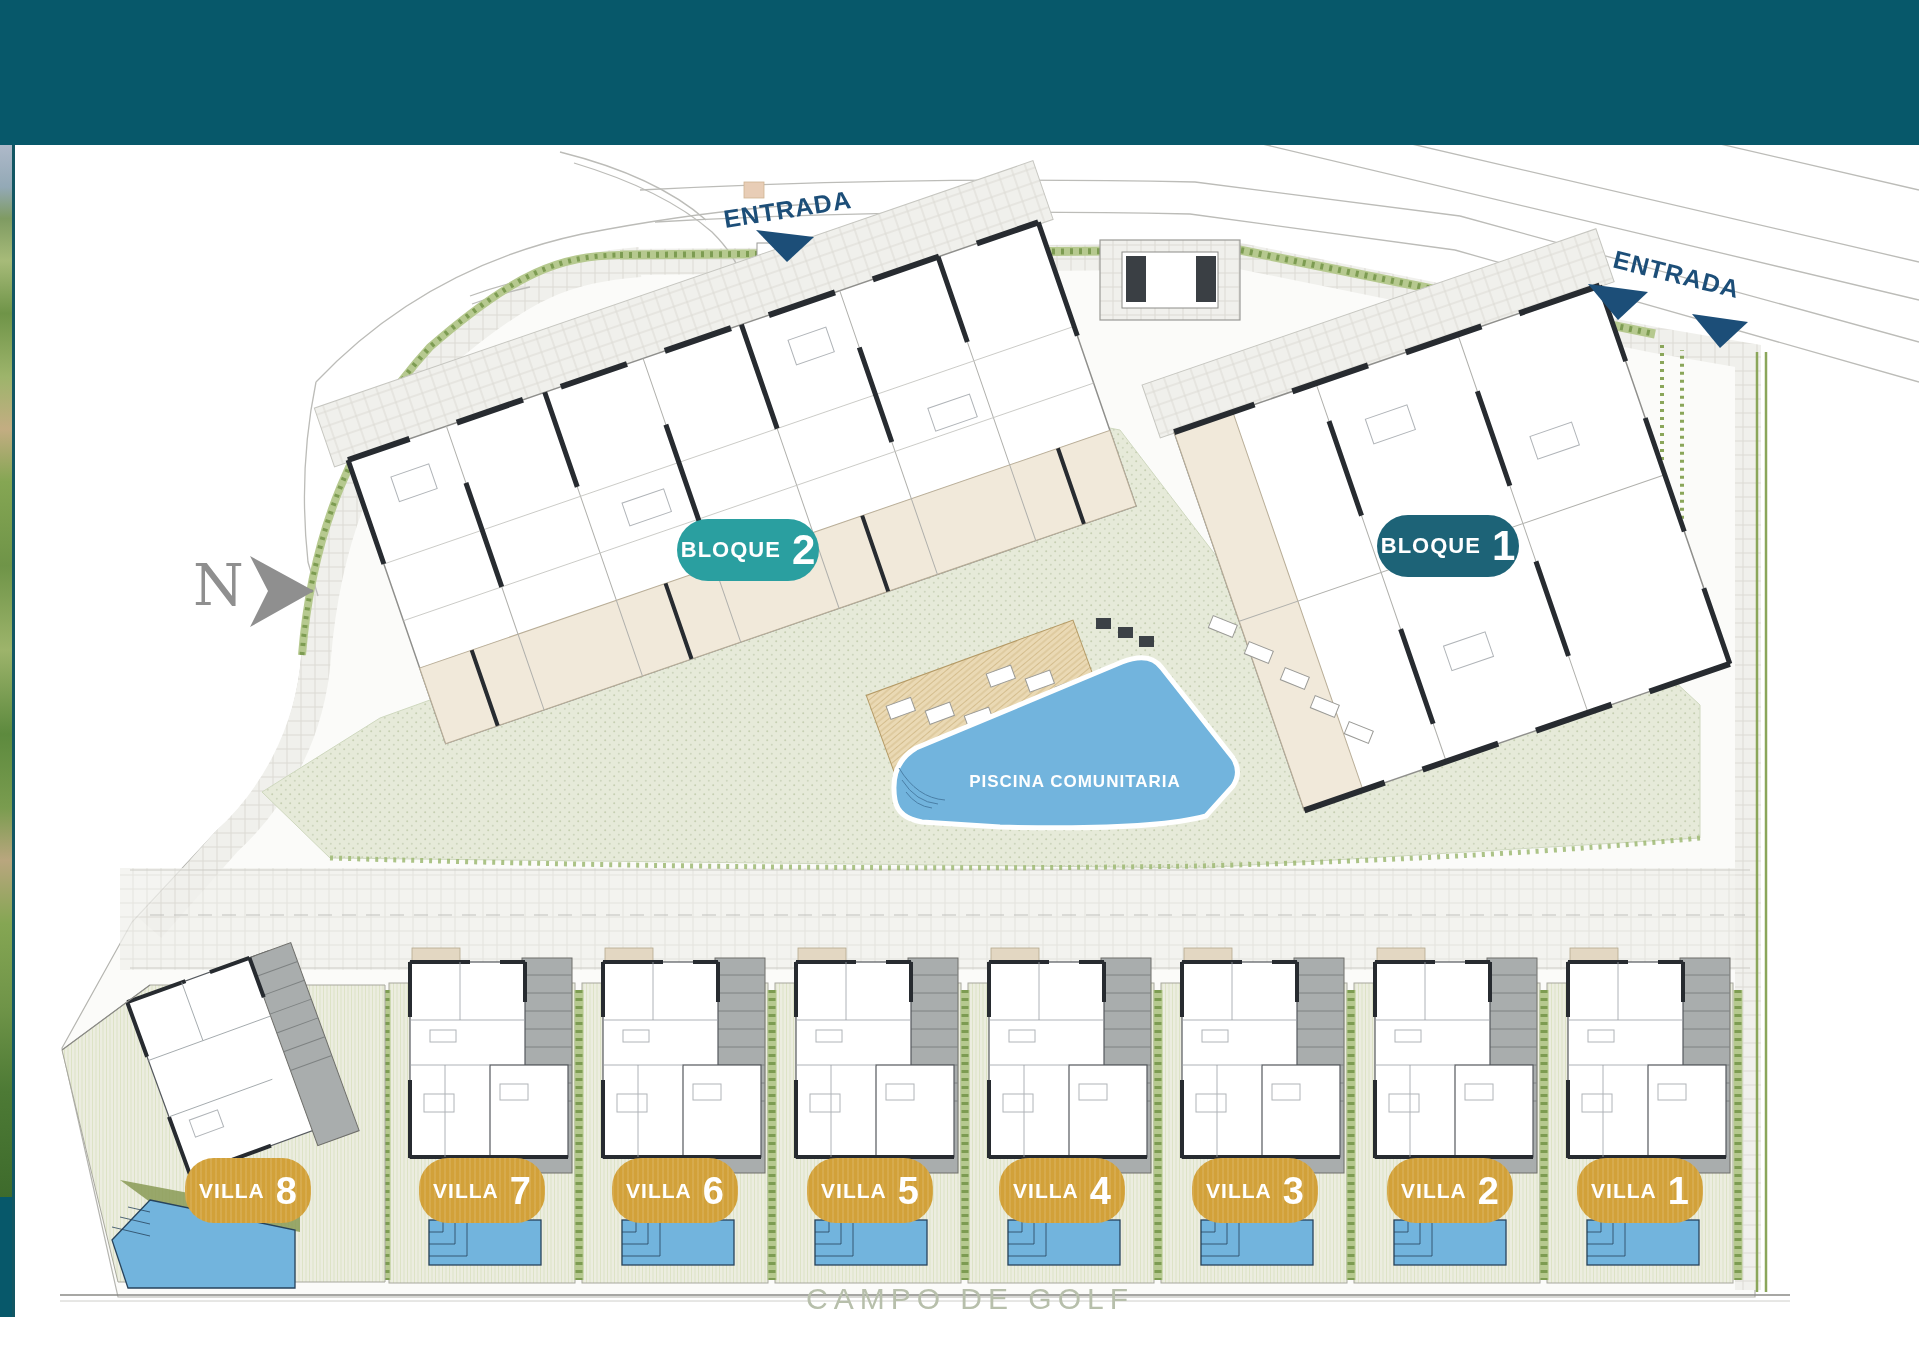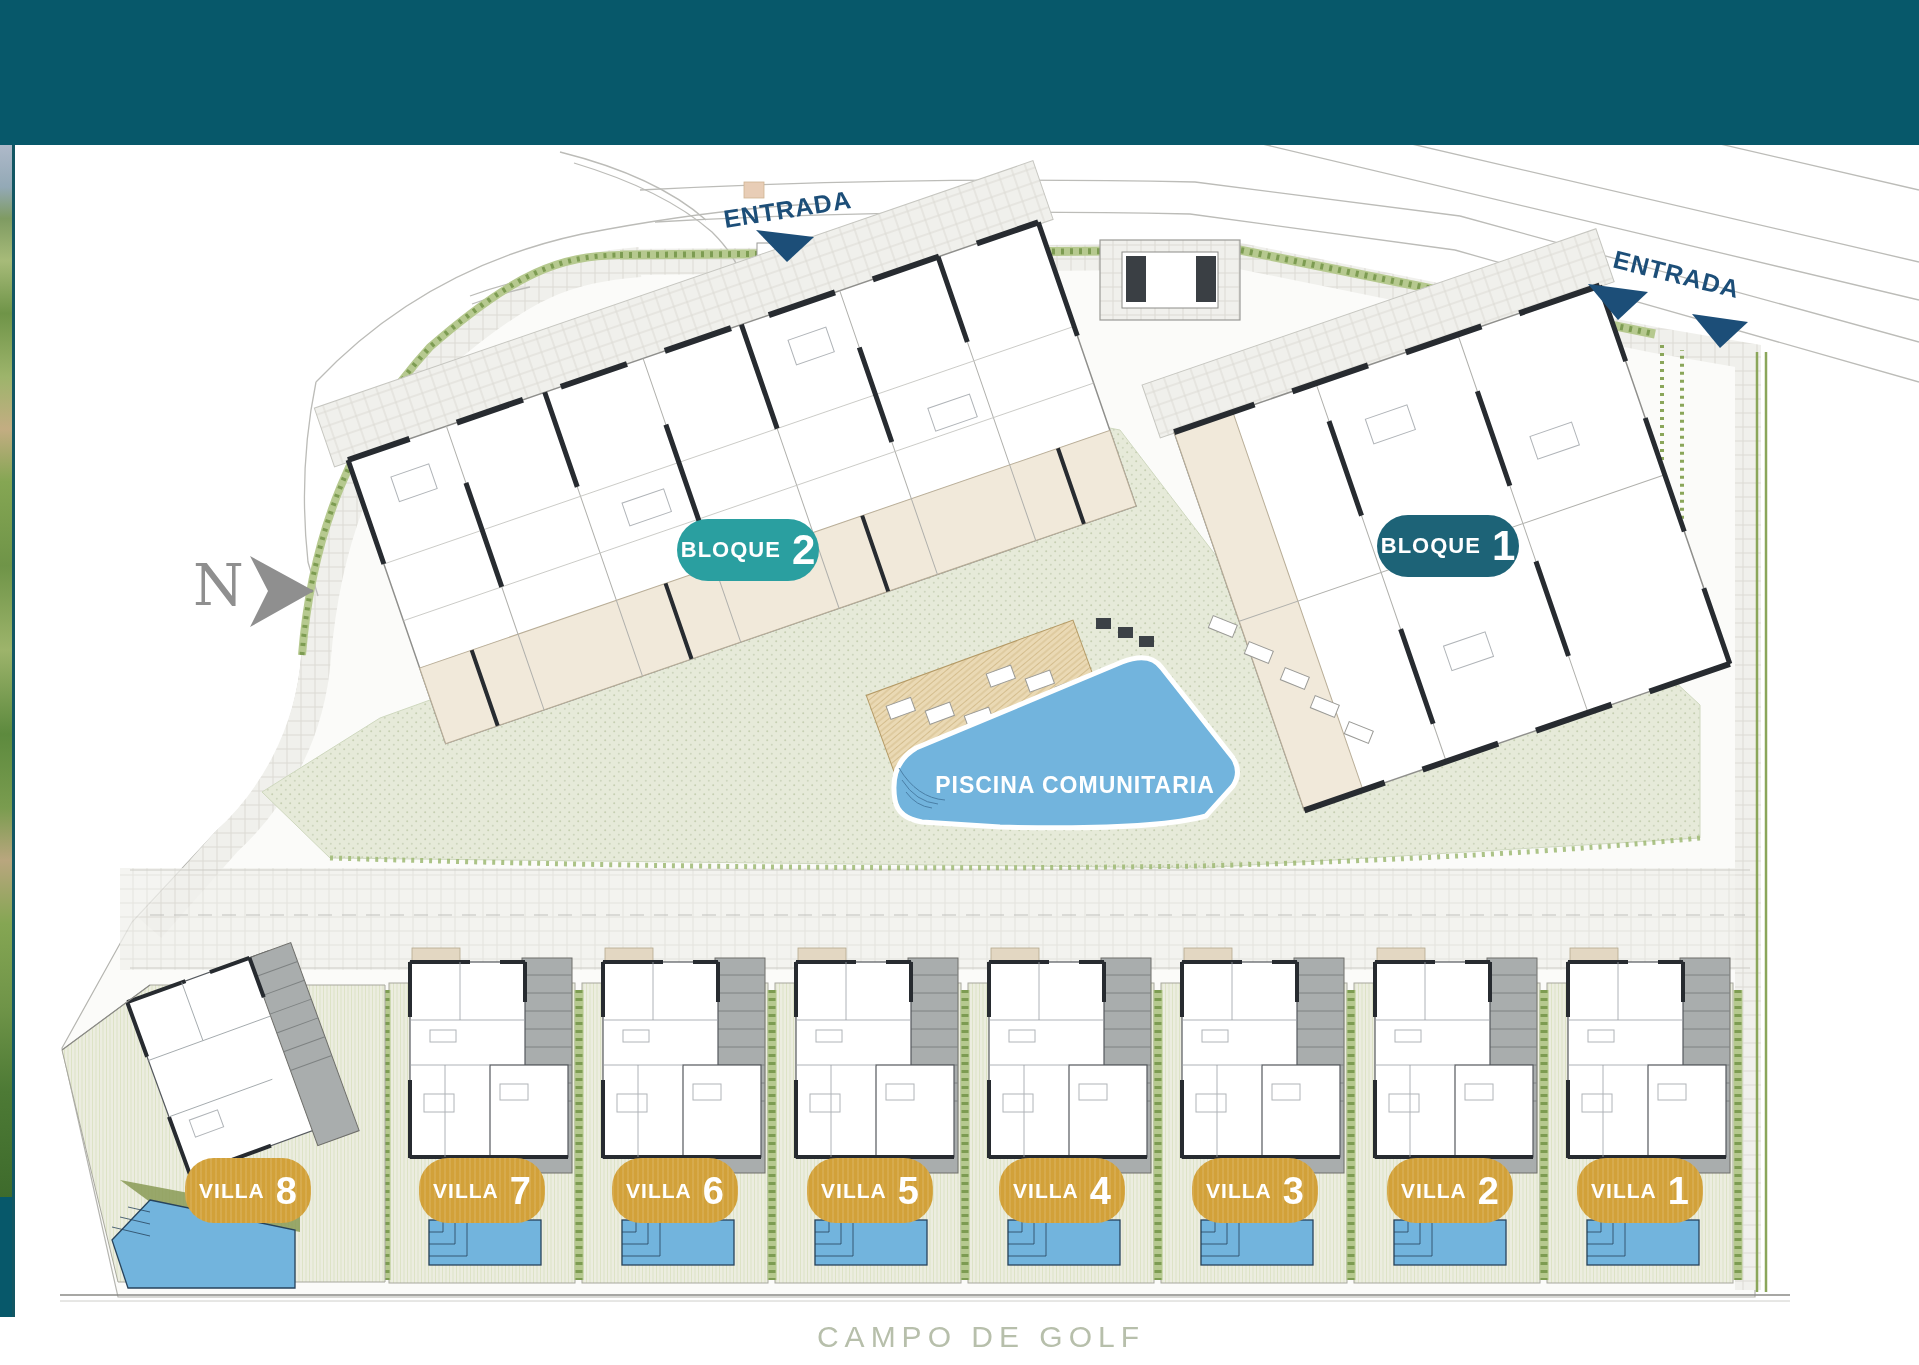--- a/index.html
+++ b/index.html
@@ -32,24 +32,24 @@
 
   
   .entrada{
     position:absolute;color:var(--c-navy,#1c4e78);
     font-size:25px;font-weight:700;letter-spacing:1px;white-space:nowrap;
   }
   .entrada.top{left:723px;top:195px;transform:rotate(-9deg);}
   .entrada.right{left:1612px;top:260px;transform:rotate(14deg);}
   .piscina-label{
     position:absolute;left:930px;top:772px;width:290px;text-align:center;
-    color:#ffffff;font-size:23px;font-weight:700;letter-spacing:1px;white-space:nowrap;
+    color:#ffffff;font-size:17px;font-weight:700;letter-spacing:1px;white-space:nowrap;
   }
   .campo-label{
-    position:absolute;left:795px;top:1320px;width:350px;text-align:right;
+    position:absolute;left:795px;top:1282px;width:350px;text-align:center;
     color:var(--c-campo,#b7bfab);font-size:30px;font-weight:400;letter-spacing:6px;white-space:nowrap;
   }
   .north-letter{
     position:absolute;left:193px;top:556px;
     color:var(--c-compass,#8f8f8f);font-family:"DejaVu Serif", serif;
     font-size:58px;font-weight:400;line-height:1;
   }
 
   
   .badge{

